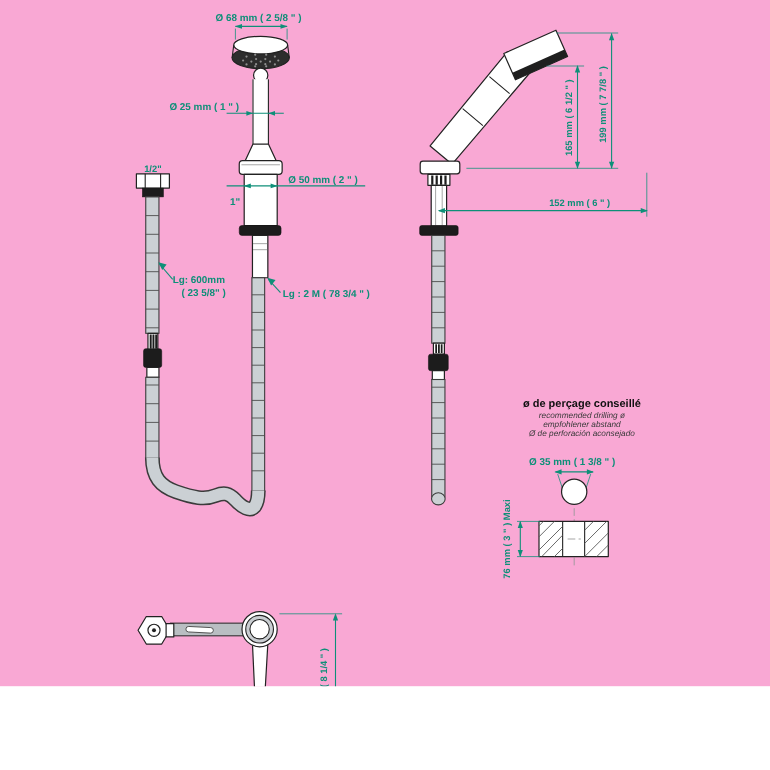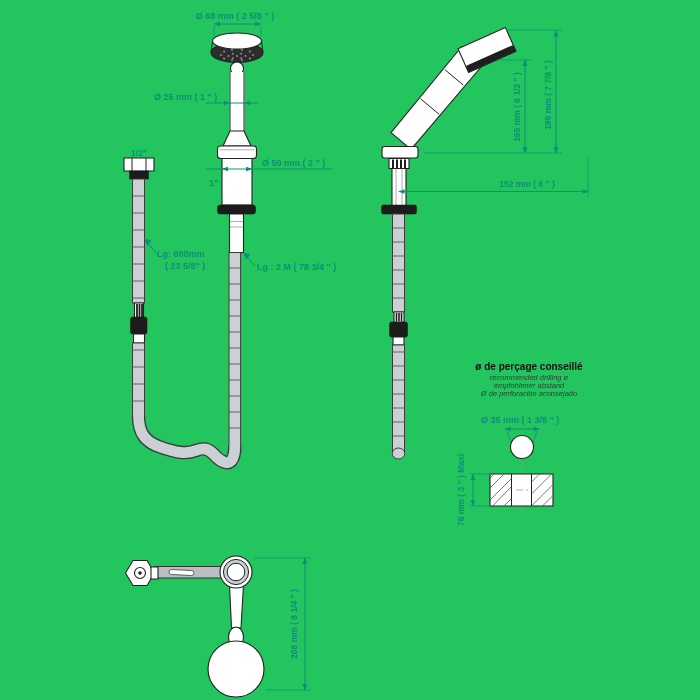--- a/index.html
+++ b/index.html
@@ -1,16 +1,16 @@
 <!DOCTYPE html>
 <html><head>
 <meta charset="utf-8">
 <style>
   html,body{margin:0;padding:0;background:#ffffff;}
-  .stage{width:700px;height:700px;position:relative;background:#22c55e;overflow:hidden;}
+  .stage{width:700px;height:624px;position:relative;background:#f9a8d4;overflow:hidden;}
   svg text{user-select:none;}
   .ol  {fill:#ffffff;stroke:#222222;stroke-width:1.1;stroke-linejoin:round;}
   .olt {fill:none;stroke:#222222;stroke-width:1;stroke-linejoin:round;}
   .dk  {fill:#1c1c1c;stroke:#111111;stroke-width:.5;}
   .hose{fill:#cbd0d4;stroke:#3b3b3b;stroke-width:1;}
   .tick{stroke:#4a4a4a;stroke-width:.8;fill:none;}
   .dim {stroke:#0E8F78;stroke-width:1;fill:none;}
   .ext {stroke:#0E8F78;stroke-width:.7;fill:none;}
   .ar  {fill:#0E8F78;stroke:none;}
   .dt  {fill:#0E8F78;font:bold 9px "Liberation Sans",sans-serif;}

